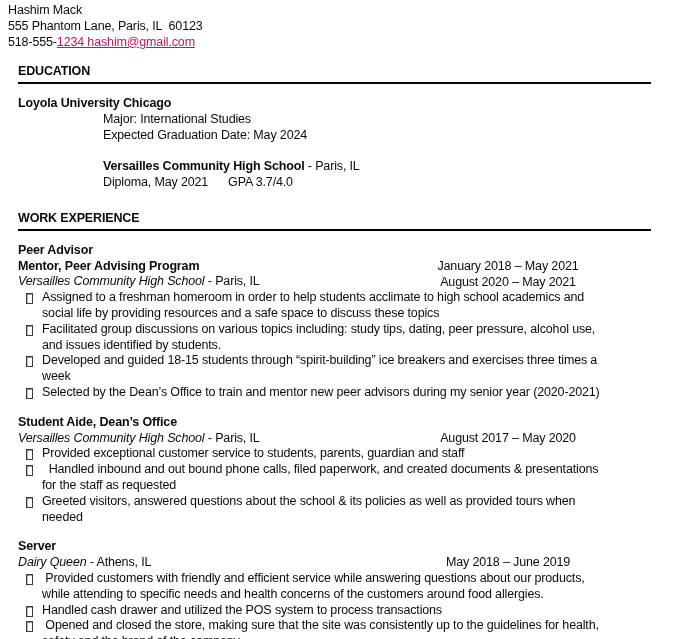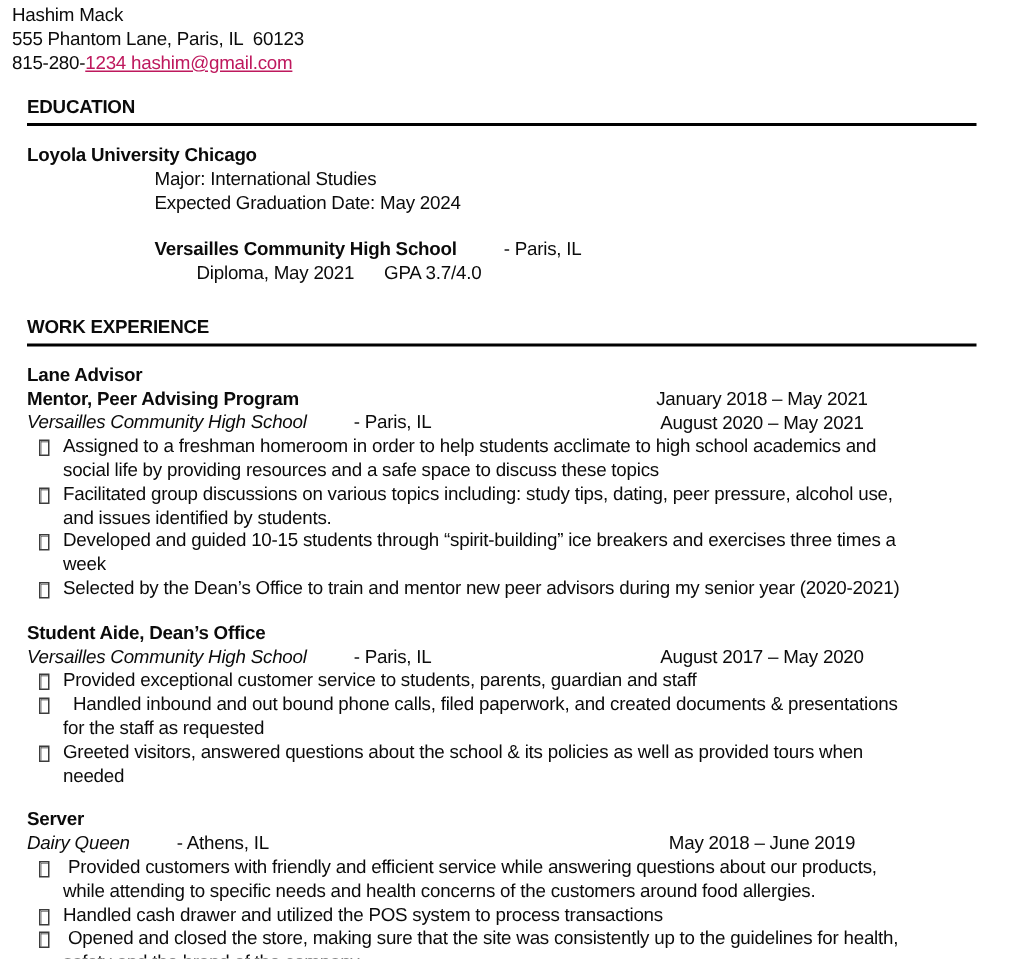--- a/index.html
+++ b/index.html
@@ -11,21 +11,21 @@
     overflow: hidden;
   }
   body {
     font-family: "Liberation Sans", sans-serif;
     font-size: 12.5px;
     line-height: 15.8px;
     color: #0b0b0b;
     letter-spacing: -0.15px;
   }
   .page { width: 636px; }
-  .pre { white-space: pre-wrap; padding-left: 28px; }
+  .pre { white-space: pre-wrap; }
 
   
   .contact-header { margin: 3px 0 14px 8px; }
   .contact-line { white-space: pre-wrap; }
   a.email-link {
     color: #be185d;
     text-decoration: underline;
     cursor: pointer;
   }
 
@@ -83,60 +83,60 @@
   }
 </style>
 </head>
 <body>
 
 <div class="page">
 
   <div class="contact-header">
     <div class="contact-line">Hashim Mack</div>
     <div class="contact-line">555 Phantom Lane, Paris, IL  60123</div>
-    <div class="contact-line"><span>815-280-</span><a class="email-link">1234 hashim@gmail.com</a></div>
+    <div class="contact-line"><span>518-555-</span><a class="email-link">1234 hashim@gmail.com</a></div>
   </div>
 
   <div class="resume-section">
     <div class="section-heading">EDUCATION</div>
     <div class="edu-block">
       <div class="bold">Loyola University Chicago</div>
       <div class="edu-indent">Major: International Studies</div>
       <div class="edu-indent">Expected Graduation Date: May 2024</div>
       <div class="spacer"></div>
       <div class="edu-indent"><span class="bold">Versailles Community High School</span><span class="pre"> - Paris, IL</span></div>
       <div class="edu-indent pre">Diploma, May 2021      GPA 3.7/4.0</div>
     </div>
   </div>
 
   <div class="resume-section">
     <div class="section-heading">WORK EXPERIENCE</div>
 
     <div class="job">
       <div class="title-row">
-        <span class="job-title">Lane Advisor</span>
+        <span class="job-title">Peer Advisor</span>
         <span class="job-date">January 2018 – May 2021</span>
       </div>
       <div class="title-row">
         <span class="job-title">Mentor, Peer Advising Program</span>
         <span class="job-date">August 2020 – May 2021</span>
       </div>
       <div><span class="italic">Versailles Community High School</span><span class="pre"> - Paris, IL</span></div>
       <ul class="bullets">
         <li>
             <span class="tofu"></span>
             <span class="btext">Assigned to a freshman homeroom in order to help students acclimate to high school academics and social life by providing resources and a safe space to discuss these topics</span>
           </li>
         <li>
             <span class="tofu"></span>
             <span class="btext">Facilitated group discussions on various topics including: study tips, dating, peer pressure, alcohol use, and issues identified by students.</span>
           </li>
         <li>
             <span class="tofu"></span>
-            <span class="btext">Developed and guided 10-15 students through “spirit-building” ice breakers and exercises three times a week</span>
+            <span class="btext">Developed and guided 18-15 students through “spirit-building” ice breakers and exercises three times a week</span>
           </li>
         <li>
             <span class="tofu"></span>
             <span class="btext">Selected by the Dean’s Office to train and mentor new peer advisors during my senior year (2020-2021)</span>
           </li>
       </ul>
     </div>
 
     <div class="job">
       <div class="title-row">

